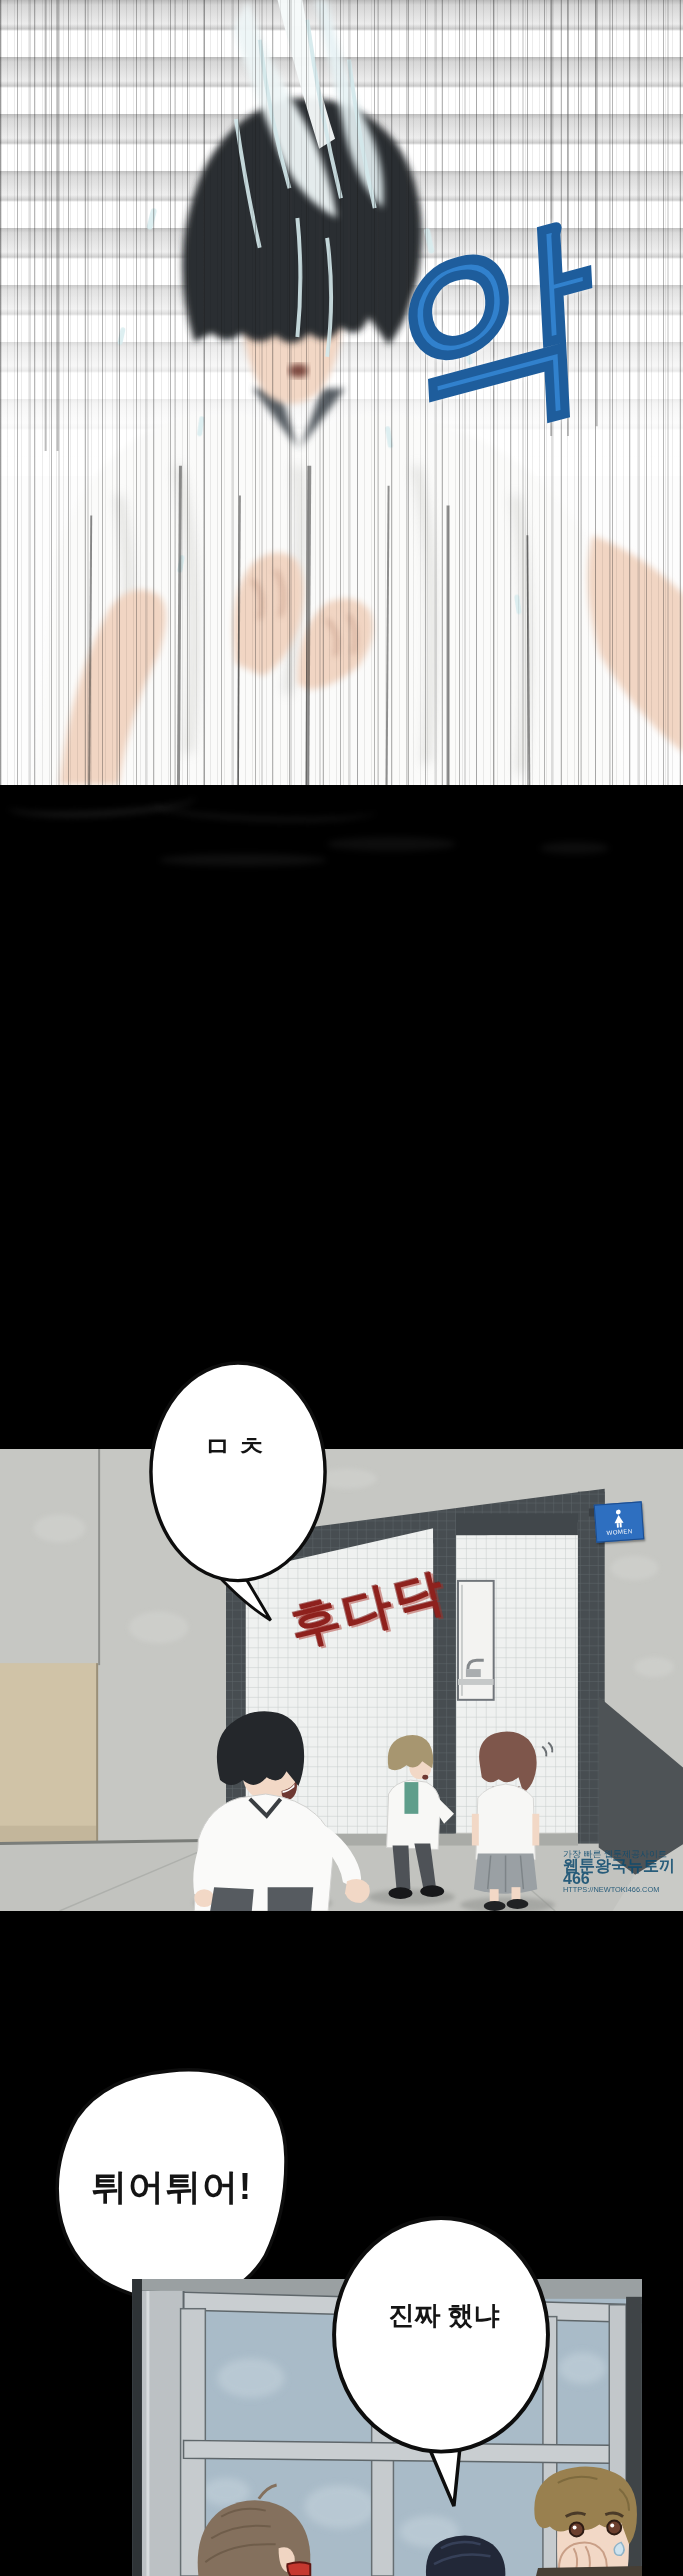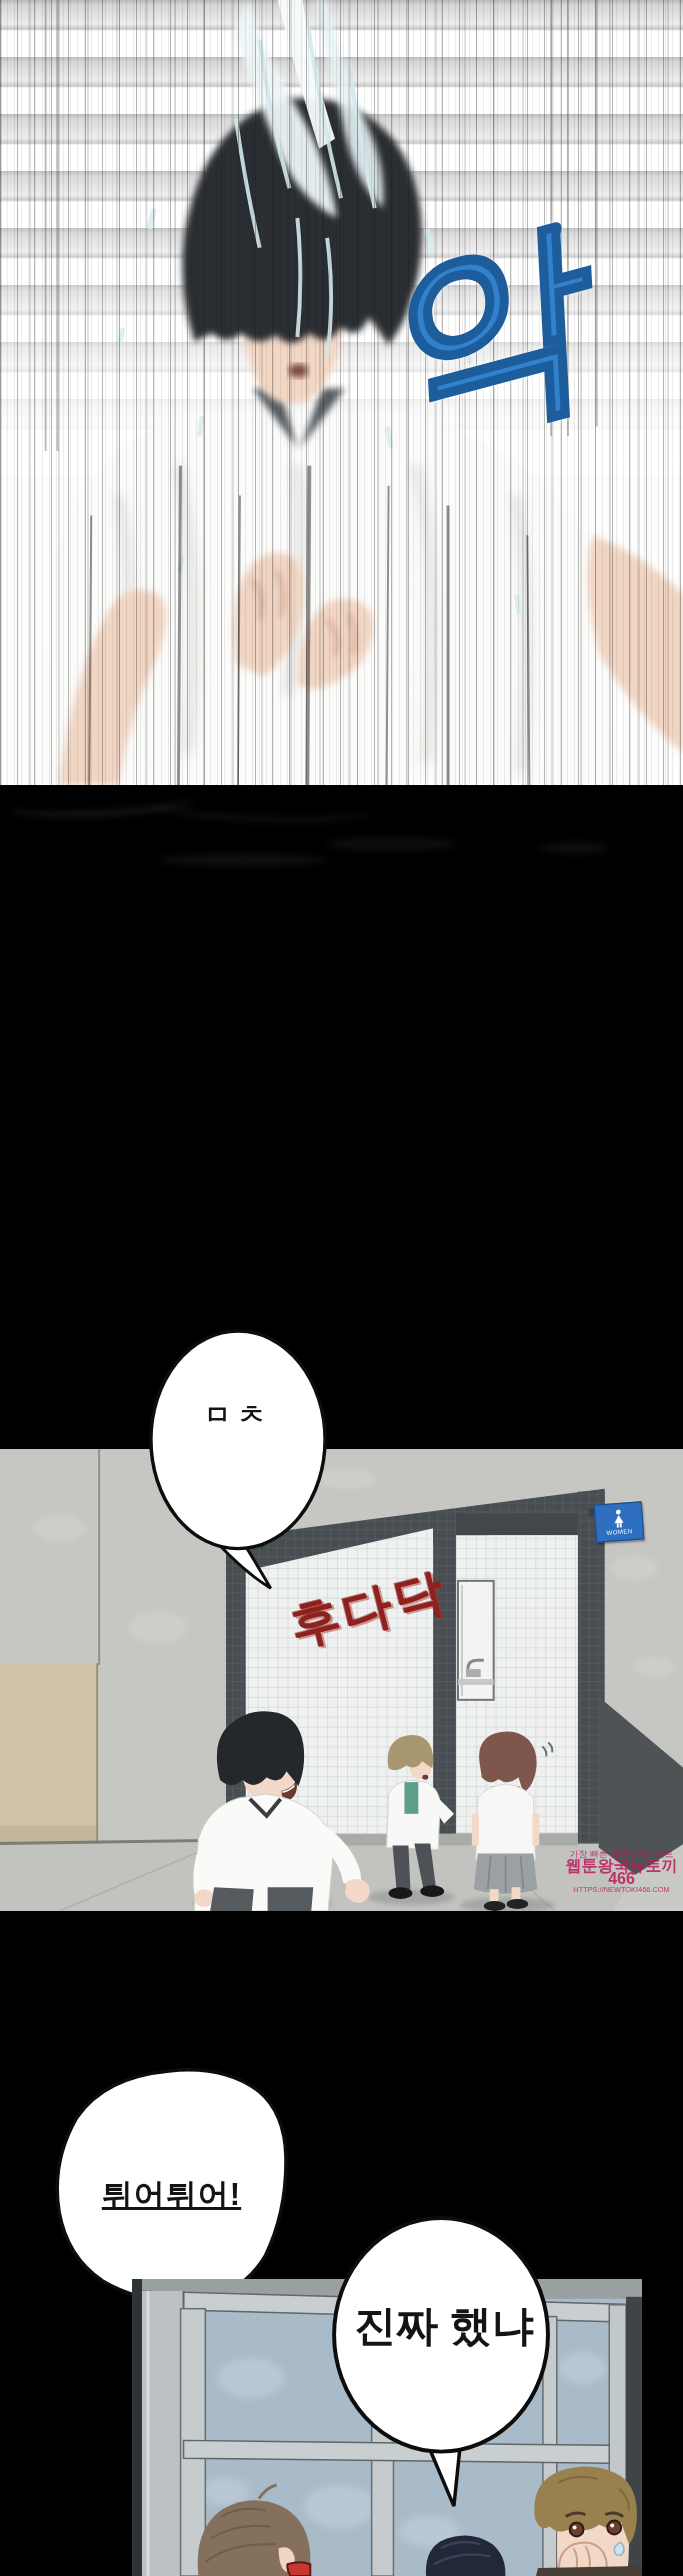--- a/index.html
+++ b/index.html
@@ -23,35 +23,35 @@
     color:#3181cd;-webkit-text-stroke:3px #1e5d9c;white-space:nowrap;
     transform:rotate(-15deg) skewX(-12deg);
     text-shadow:0 0 7px rgba(255,255,255,.95), 0 0 2px rgba(255,255,255,.9);}
 
   
   .ink{filter:blur(3px);border-radius:50%;}
 
   
   .bubble-text{position:absolute;width:100%;text-align:center;color:#141414;font-weight:bold;}
 
-  #bubble-laugh{left:139px;top:1326px;width:198px;height:282px;}
+  #bubble-laugh{left:139px;top:1358px;width:198px;height:282px;}
   #bubble-run{left:45px;top:2063px;width:253px;height:319px;}
   #bubble-question{left:325px;top:2211px;width:238px;height:302px;}
 
   
   #panel-hallway{left:0;top:1449px;width:684px;height:462px;background:#c6c7c3;overflow:hidden;}
   #sfx-scurry{left:289px;top:127px;font-size:50px;font-weight:bold;letter-spacing:3px;
     color:#8e211d;transform:rotate(-14deg);white-space:nowrap;
     text-shadow:2px 2px 0 rgba(170,45,35,.45), -1px -1px 0 rgba(120,20,18,.6);}
   .blue-sign{background:#2e6fc0;border:1px solid #1c4d8f;box-shadow:1px 2px 2px rgba(0,0,0,.35);
     display:flex;flex-direction:column;align-items:center;justify-content:center;}
   #sign-men{left:237px;top:61px;width:24px;height:34px;}
   #sign-women{left:595px;top:54px;width:46px;height:36px;transform:rotate(-4deg);}
   .sign-label{color:#fff;font-size:6px;line-height:6px;letter-spacing:0.5px;}
-  #watermark{left:563px;top:400px;width:117px;text-align:center;color:#be185d;opacity:.85;}
+  #watermark{left:563px;top:400px;width:117px;color:#0c4a6e;opacity:.85;}
   #wm1{font-size:9px;line-height:10px;}
   #wm2{font-size:16px;line-height:13px;font-weight:bold;}
   #wm3{font-size:7.4px;line-height:9px;}
 
   
   #panel-classroom{left:132px;top:2279px;width:510px;height:297px;background:#a9bbc8;overflow:hidden;}
 </style>
 </head>
 <body>
 
@@ -305,21 +305,21 @@
       <ellipse cx="100" cy="115" rx="88" ry="110" fill="#fff" stroke="#0d0d0d" stroke-width="3.5"></ellipse>
     </svg>
     <div class="bubble-text" style="top:71px;font-size:27px;letter-spacing:7px;">ㅁㅊ</div>
   </div>
 
   <div id="bubble-run" class="abs">
     <svg width="253" height="319" viewBox="0 0 255 322" style="position:absolute;left:0;top:0;">
       <path d="M112 228 L163 315 L140 222 Z" fill="#fff" stroke="#0d0d0d" stroke-width="3"></path>
       <path d="M125 8 Q180 2 215 28 Q242 50 243 95 Q244 150 222 195 Q200 232 155 240 Q100 245 58 220 Q22 196 14 150 Q6 100 32 55 Q60 14 125 8 Z" fill="#fff" stroke="#0d0d0d" stroke-width="3.5"></path>
     </svg>
-    <div class="bubble-text" style="top:111px;font-size:31px;letter-spacing:1px;text-decoration:underline;">튀어튀어!</div>
+    <div class="bubble-text" style="top:100px;font-size:36px;letter-spacing:1px;">튀어튀어!</div>
   </div>
 
   <div id="panel-classroom" class="abs">
     <svg width="510" height="297" viewBox="0 0 515 300">
       <defs>
           <filter id="softC">
             <feGaussianBlur stdDeviation="4"></feGaussianBlur>
           </filter>
         </defs>
 
@@ -389,17 +389,17 @@
         <path d="M410 292 L515 290 L515 300 L408 300 Z" fill="#473f35"></path>
       </g>
     </svg>
   </div>
 
   <div id="bubble-question" class="abs">
     <svg width="238" height="302" viewBox="0 0 240 305" style="position:absolute;left:0;top:0;">
       <path d="M102 232 L130 298 L137 230 Z" fill="#fff" stroke="#0d0d0d" stroke-width="3.5"></path>
       <ellipse cx="117" cy="125" rx="108" ry="118" fill="#fff" stroke="#0d0d0d" stroke-width="4"></ellipse>
     </svg>
-    <div class="bubble-text" style="top:87px;font-size:42px;">진짜 했냐</div>
+    <div class="bubble-text" style="top:87px;font-size:26px;">진짜 했냐</div>
   </div>
 
 </div>
 
 
 </body></html>

